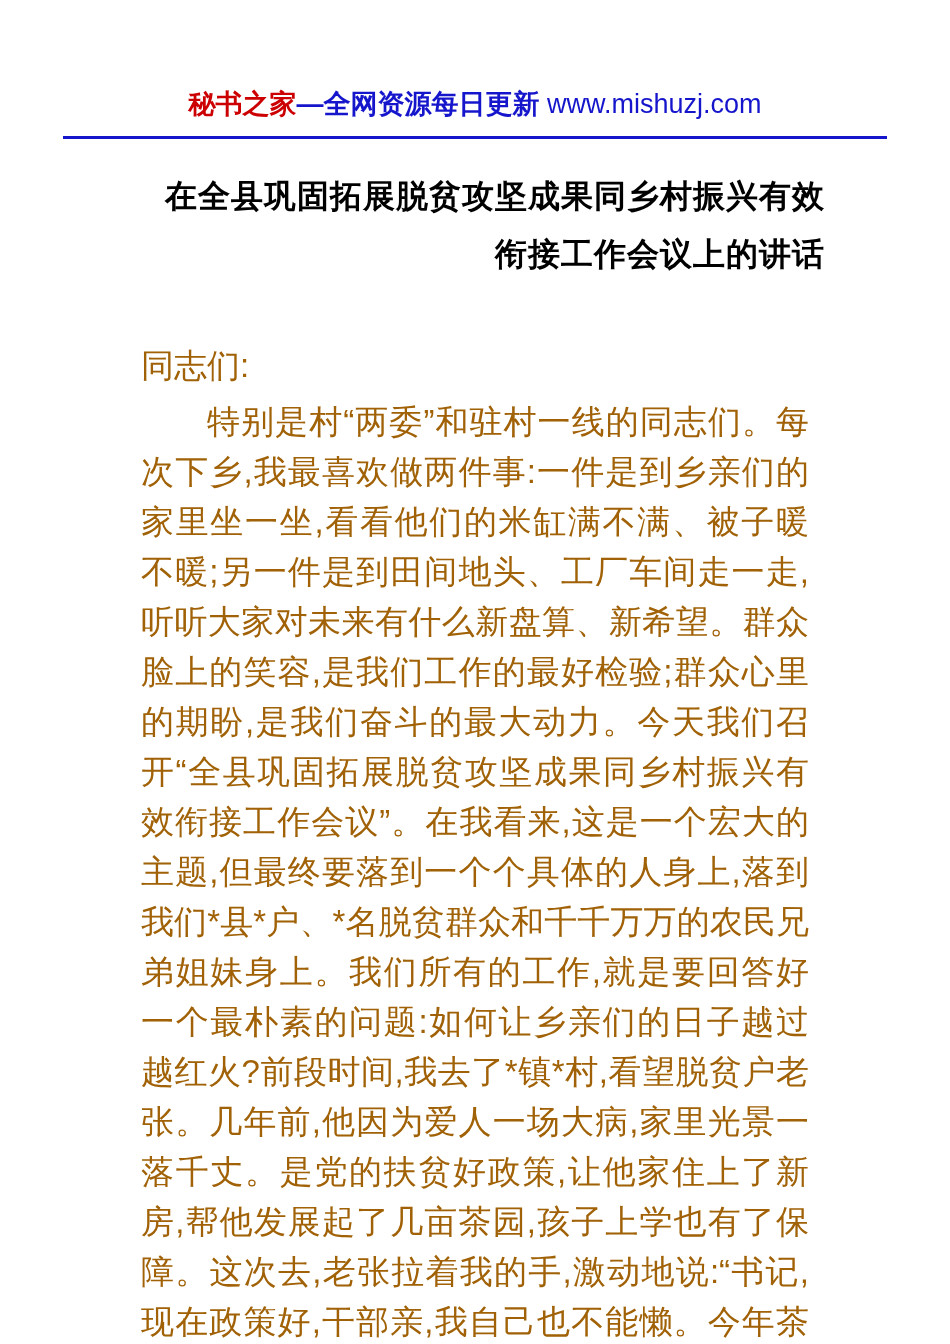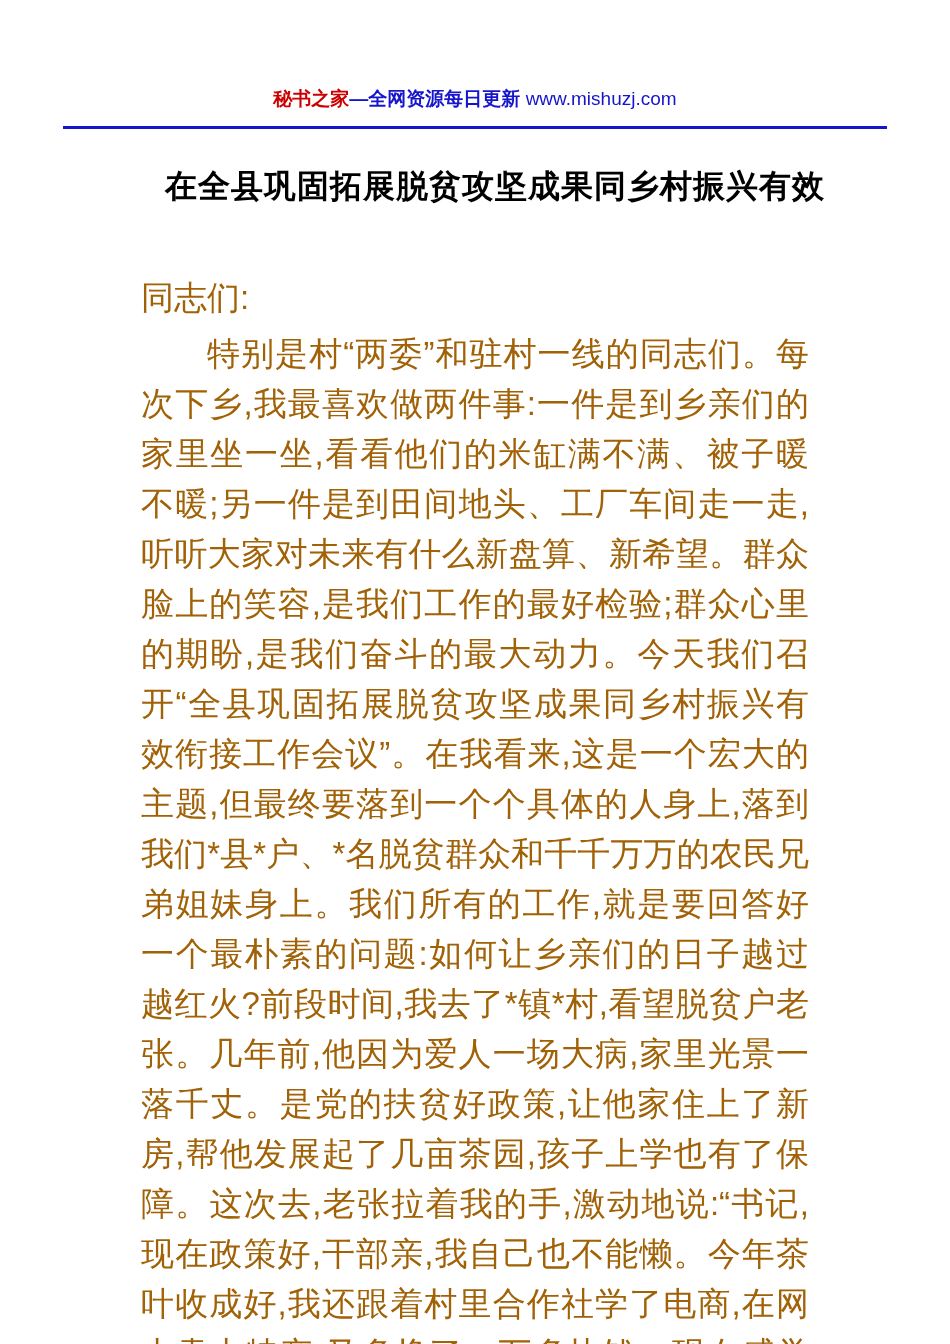--- a/index.html
+++ b/index.html
@@ -15,21 +15,21 @@
     margin: 0 auto;
     overflow: hidden;
     position: relative;
   }
   .doc-header {
     width: 824px;
     margin: 86px auto 0 auto;
     text-align: center;
     padding-bottom: 14px;
     border-bottom: 3px solid #1515cc;
-    font-size: 19px;
+    font-size: 27px;
     white-space: nowrap;
   }
   .brand {
     color: #cc0000;
     font-weight: bold;
   }
   .tagline {
     color: #1515cc;
     font-weight: bold;
   }
@@ -68,20 +68,21 @@
 <body>
 
 <div class="page">
 
   <div class="doc-header">
     <span class="brand">秘书之家</span><span class="tagline">—全网资源每日更新 </span><span class="site-url">www.mishuzj.com</span>
   </div>
 
   <div class="doc-title">
     <div>在全县巩固拓展脱贫攻坚成果同乡村振兴有效</div>
+    <div>衔接工作会议上的讲话</div>
   </div>
 
   <div class="content">
     <p class="salutation">同志们:</p>
     <p class="paragraph">特别是村“两委”和驻村一线的同志们。每次下乡,我最喜欢做两件事:一件是到乡亲们的家里坐一坐,看看他们的米缸满不满、被子暖不暖;另一件是到田间地头、工厂车间走一走,听听大家对未来有什么新盘算、新希望。群众脸上的笑容,是我们工作的最好检验;群众心里的期盼,是我们奋斗的最大动力。今天我们召开“全县巩固拓展脱贫攻坚成果同乡村振兴有效衔接工作会议”。在我看来,这是一个宏大的主题,但最终要落到一个个具体的人身上,落到我们*县*户、*名脱贫群众和千千万万的农民兄弟姐妹身上。我们所有的工作,就是要回答好一个最朴素的问题:如何让乡亲们的日子越过越红火?前段时间,我去了*镇*村,看望脱贫户老张。几年前,他因为爱人一场大病,家里光景一落千丈。是党的扶贫好政策,让他家住上了新房,帮他发展起了几亩茶园,孩子上学也有了保障。这次去,老张拉着我的手,激动地说:“书记,现在政策好,干部亲,我自己也不能懒。今年茶叶收成好,我还跟着村里合作社学了电商,在网上卖土特产,又多挣了一万多块钱。现在感觉浑身都是劲!”老张的故事,就是我们工</p>
   </div>
 
 </div>
 
 </body></html>

